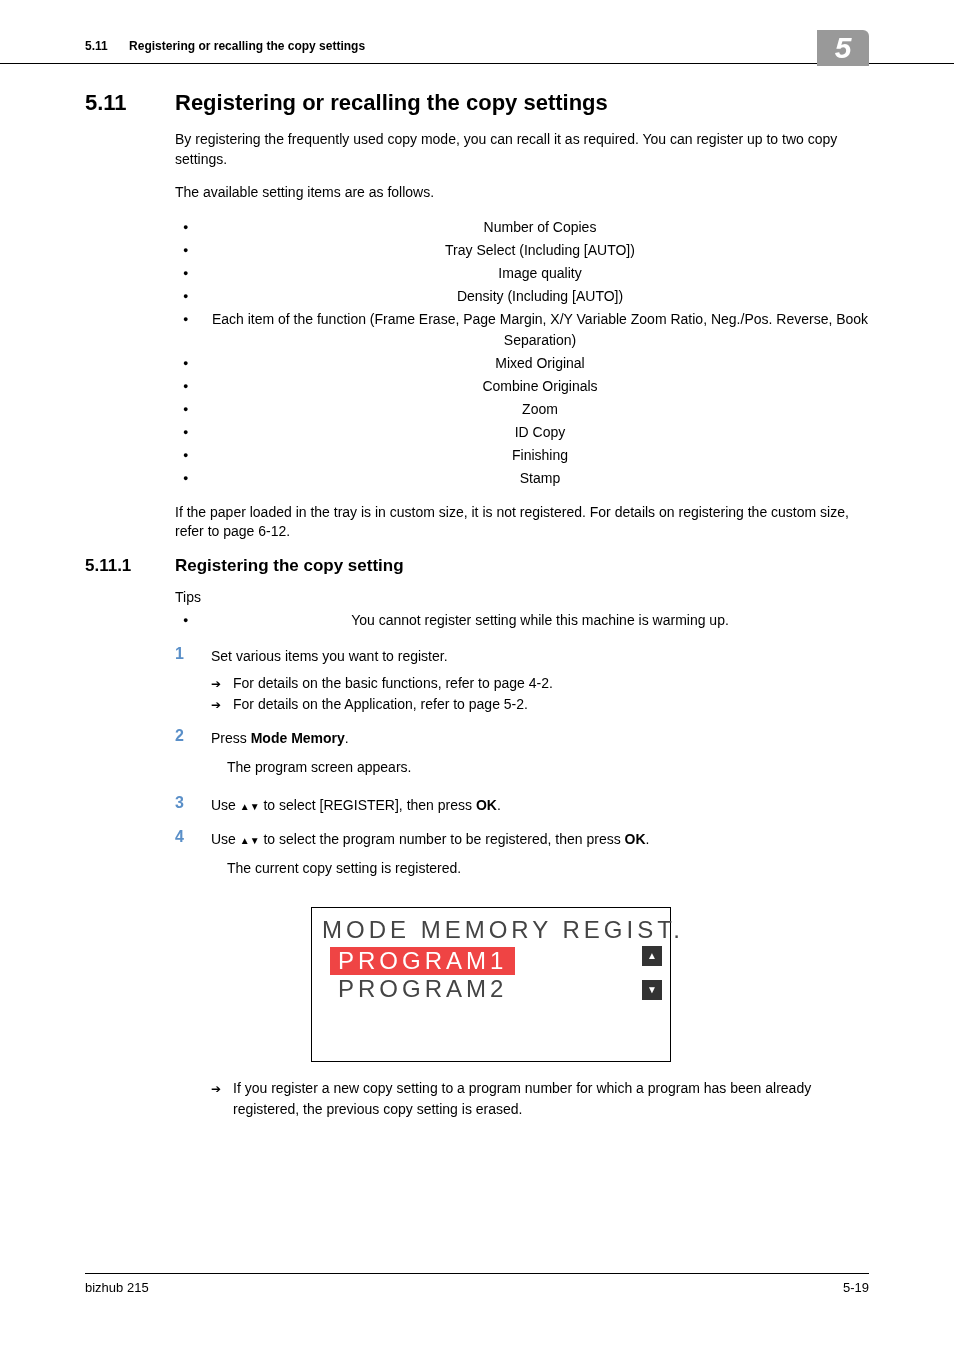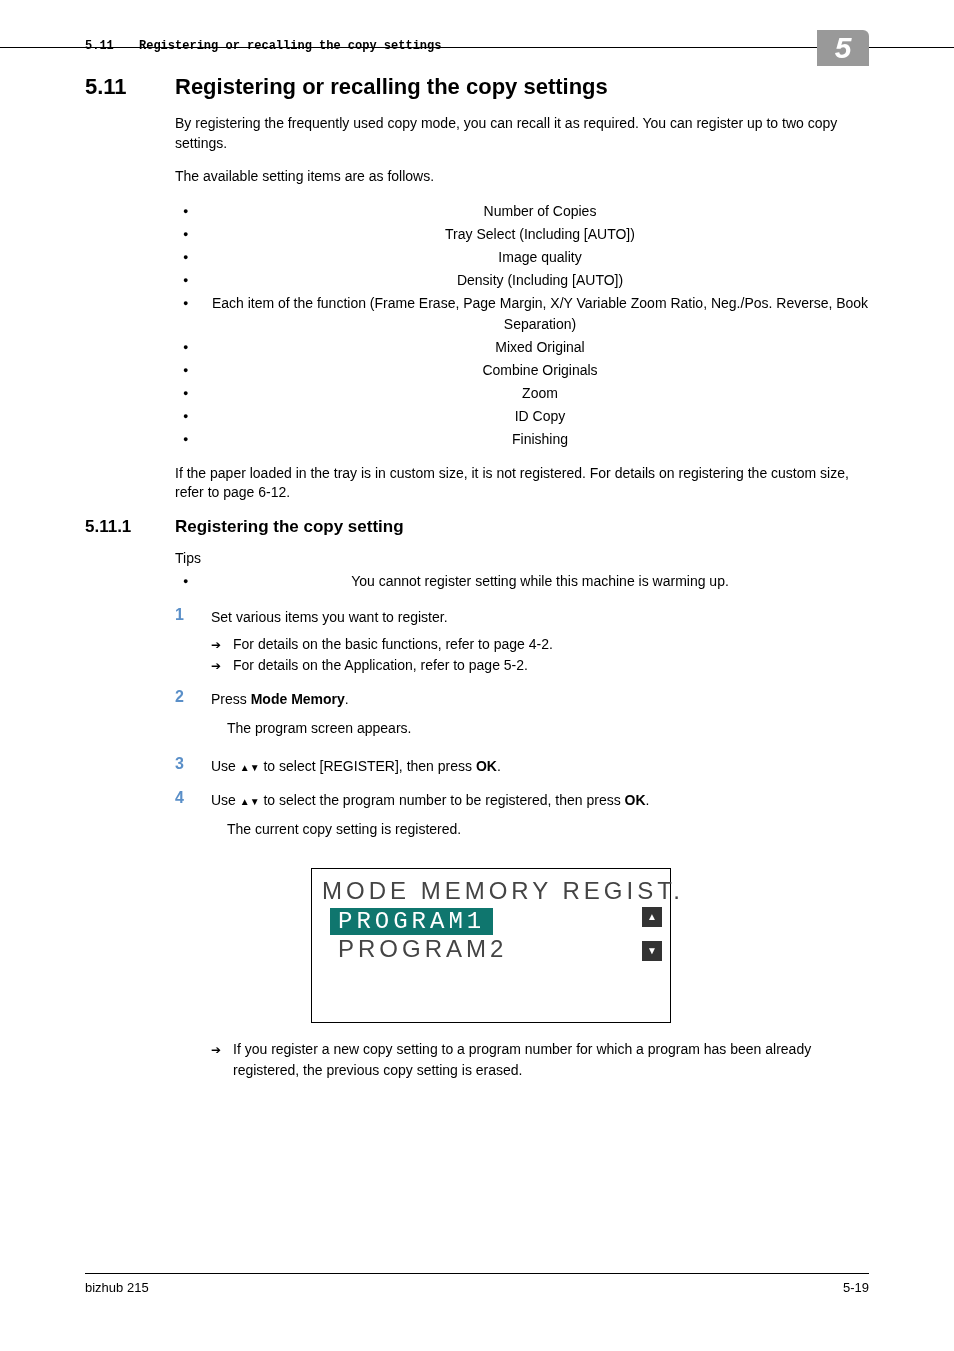--- a/index.html
+++ b/index.html
@@ -14,22 +14,21 @@
       font-family: Arial, Helvetica, sans-serif;
       font-size: 14px;
       color: #000;
       position: relative;
     }
     .header {
       display: flex;
       align-items: flex-start;
       padding: 38px 85px 0 85px;
       border-bottom: 1px solid #000;
-      height: 48px;
-      font-family: Liberation Mono, monospace;
+      height: 64px;
     }
     .header-left {
       font-size: 12px;
       font-weight: bold;
       line-height: 1.4;
     }
     .header-num {
       margin-right: 18px;
     }
     .chapter-badge {
@@ -169,25 +168,25 @@
     }
     .screen-line {
       font-family: 'Arial Narrow', Arial, sans-serif;
       letter-spacing: 4px;
       font-size: 24px;
       color: #444;
       margin-bottom: 1px;
       white-space: nowrap;
     }
     .screen-selected {
-      background: #0f766e;
+      background: #ef4444;
       color: #fff;
       letter-spacing: 4px;
       font-size: 24px;
-      font-family: Liberation Mono, monospace;
+      font-family: Liberation Sans, sans-serif;
       display: inline-block;
       padding: 0 8px;
       margin-left: 8px;
       margin-top: 2px;
     }
     .screen-unselected {
       letter-spacing: 4px;
       font-size: 24px;
       font-family: 'Arial Narrow', Arial, sans-serif;
       color: #444;
@@ -248,20 +247,21 @@
     <li>Number of Copies</li>
     <li>Tray Select (Including [AUTO])</li>
     <li>Image quality</li>
     <li>Density (Including [AUTO])</li>
     <li>Each item of the function (Frame Erase, Page Margin, X/Y Variable Zoom Ratio, Neg./Pos. Reverse, Book Separation)</li>
     <li>Mixed Original</li>
     <li>Combine Originals</li>
     <li>Zoom</li>
     <li>ID Copy</li>
     <li>Finishing</li>
+    <li>Stamp</li>
   </ul>
 
   <div class="body-block">If the paper loaded in the tray is in custom size, it is not registered. For details on registering the custom size, refer to page 6-12.</div>
 
   <div class="h2row">
     <div class="h2num">5.11.1</div>
     <div class="h2text">Registering the copy setting</div>
   </div>
 
   <div class="body-block" style="margin-bottom:2px;">Tips</div>

